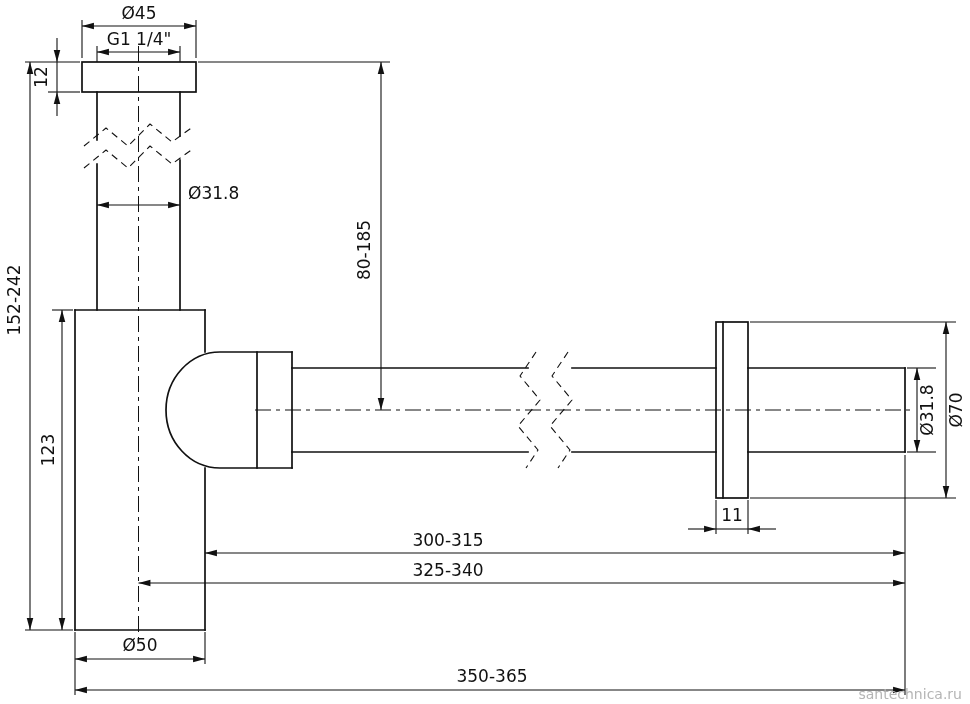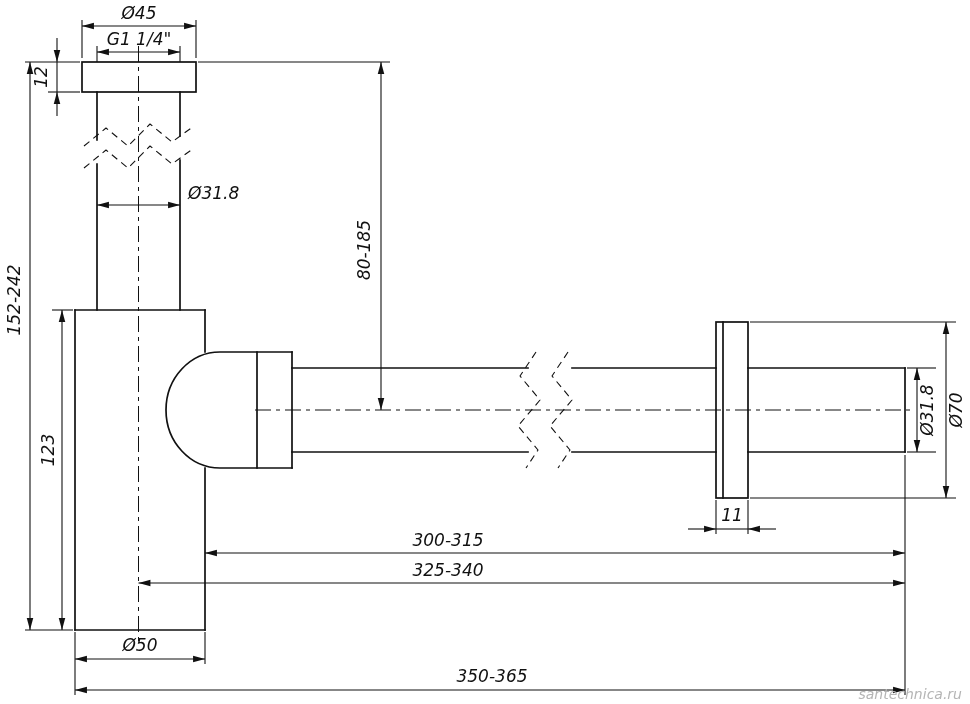--- a/index.html
+++ b/index.html
@@ -1,16 +1,16 @@
 <!DOCTYPE html>
 <html><head>
 <meta charset="utf-8">
 <style>
   html,body{margin:0;padding:0;background:#ffffff;}
-  .stage{width:970px;height:704px;position:relative;background:#ffffff;overflow:hidden;font-style:italic;}
+  .stage{width:970px;height:704px;position:relative;background:#ffffff;overflow:hidden;}
   svg{display:block;}
   .o{stroke:#111111;stroke-width:1.7;fill:none;stroke-linecap:square;}
   .d{stroke:#111111;stroke-width:1.1;fill:none;}
   .cl{stroke:#111111;stroke-width:1;fill:none;stroke-dasharray:16 5 4 5;}
   .brk{stroke:#111111;stroke-width:1.1;fill:none;stroke-dasharray:7 5;stroke-linejoin:round;}
   text{font-family:"DejaVu Sans","Liberation Sans",sans-serif;font-size:17px;fill:#111111;}
   .wm{font-size:14px;fill:#b5b5b5;}
 </style>
 </head>
 <body>

